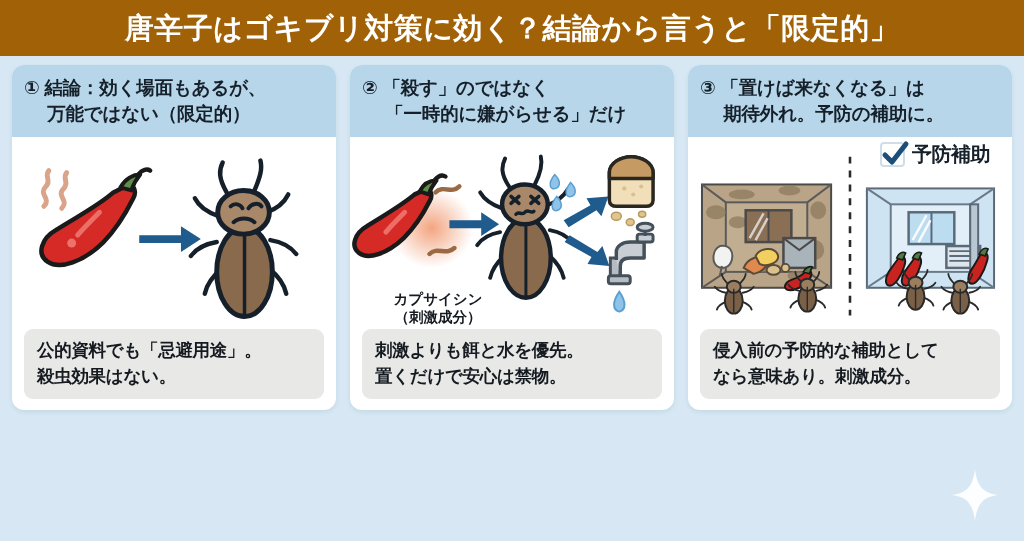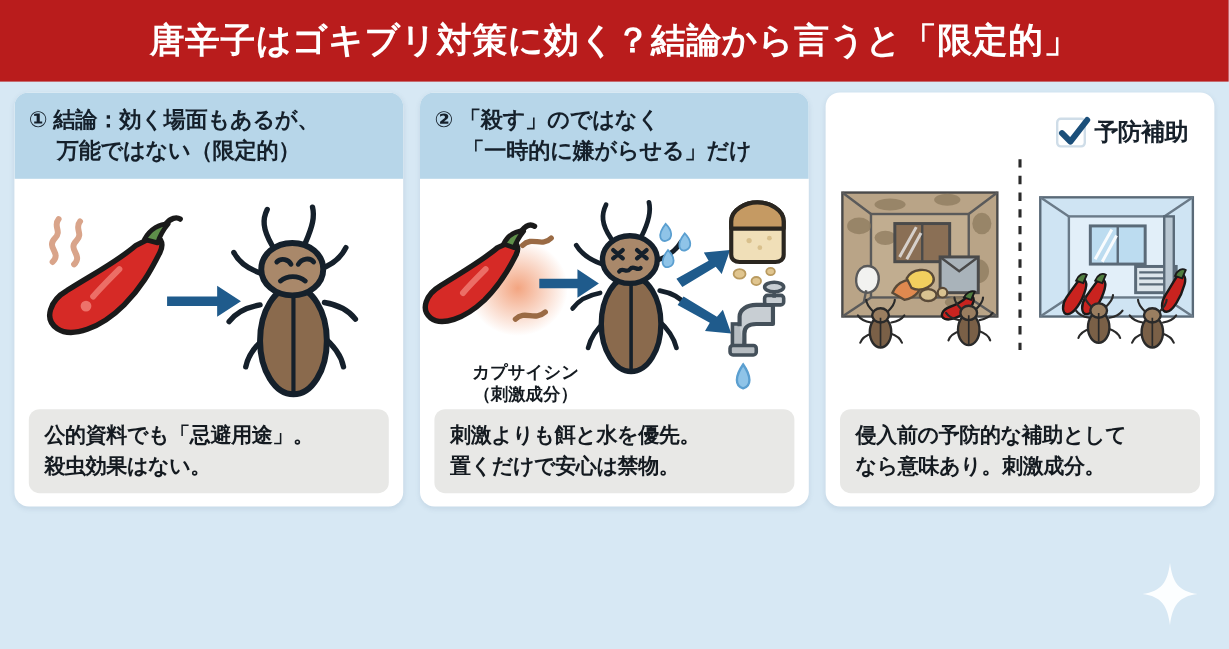--- a/index.html
+++ b/index.html
@@ -9,22 +9,22 @@
     font-family: "Liberation Sans", "DejaVu Sans", sans-serif;
   }
   body {
     background: #d7e8f4;
     position: relative;
   }
 
   
   .header {
     width: 1024px;
-    height: 68px;
-    background: #b91c1c;
+    height: 56px;
+    background: #a16207;
     display: flex;
     align-items: center;
     justify-content: center;
     position: relative;
   }
   .header-title {
     color: #ffffff;
     font-size: 29px;
     font-weight: bold;
     letter-spacing: 0.5px;
@@ -101,21 +101,21 @@
     font-weight: bold;
     color: #141a20;
     line-height: 1.3;
     white-space: pre-line;
   }
 
   
   .check-badge {
     position: absolute;
     right: 12px;
-    top: 16px;
+    top: 0;
     display: flex;
     align-items: center;
     gap: 7px;
   }
   .check-box {
     width: 25px; height: 25px;
     border: 2.5px solid #cfdde8;
     border-radius: 4px;
     background: #ffffff;
     position: relative;
@@ -303,20 +303,24 @@
 （刺激成分）</div>
       </div>
       <div class="caption">
         <div class="caption-text">刺激よりも餌と水を優先。
 置くだけで安心は禁物。</div>
       </div>
     </div>
   </div>
 
   <div class="card">
+    <div class="card-head">
+      <div class="card-head-text">③ 「置けば来なくなる」は
+　 期待外れ。予防の補助に。</div>
+    </div>
     <div class="card-body">
       <div class="illus">
         <div class="check-badge">
           <span class="check-box">
             <svg width="30" height="30" viewBox="0 0 30 30" xmlns="http://www.w3.org/2000/svg">
               <path d="M5 16 L12 23 L26 5" fill="none" stroke="#1b4f7a" stroke-width="5" stroke-linecap="round" stroke-linejoin="round"></path>
             </svg>
           </span>
           <span class="check-label">予防補助</span>
         </div>

